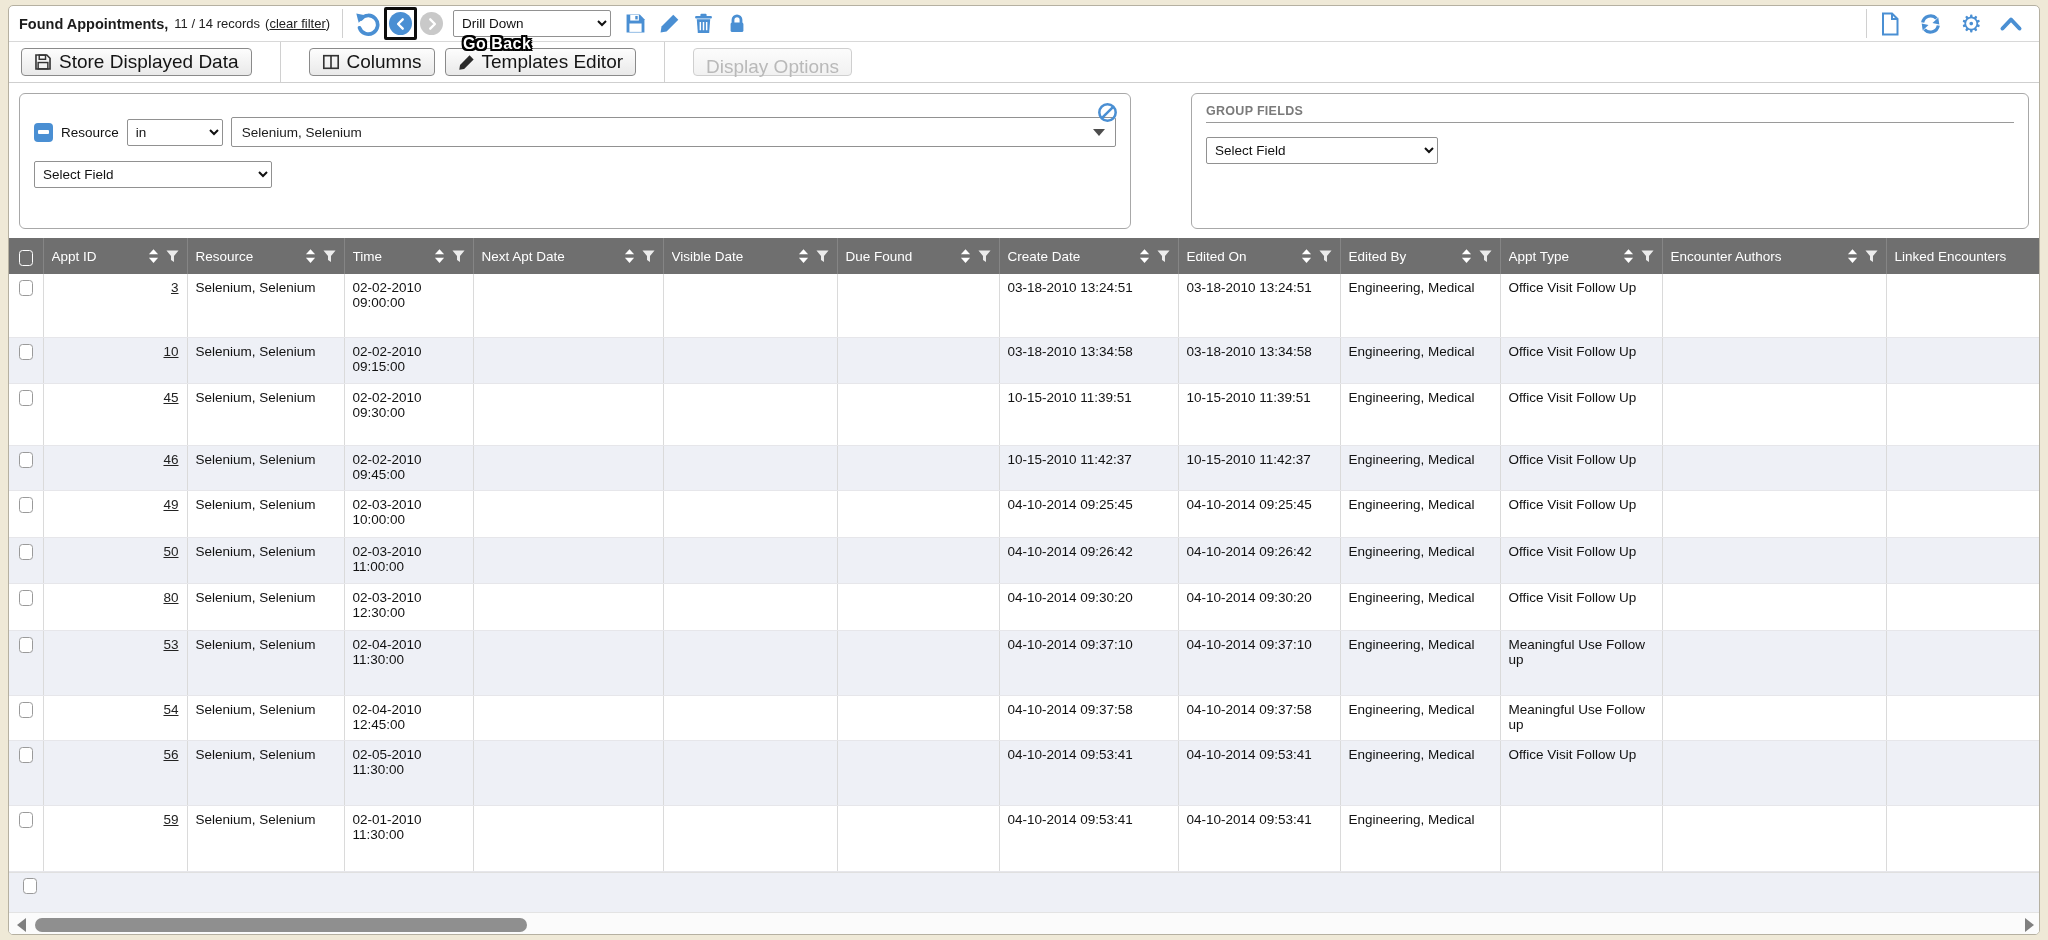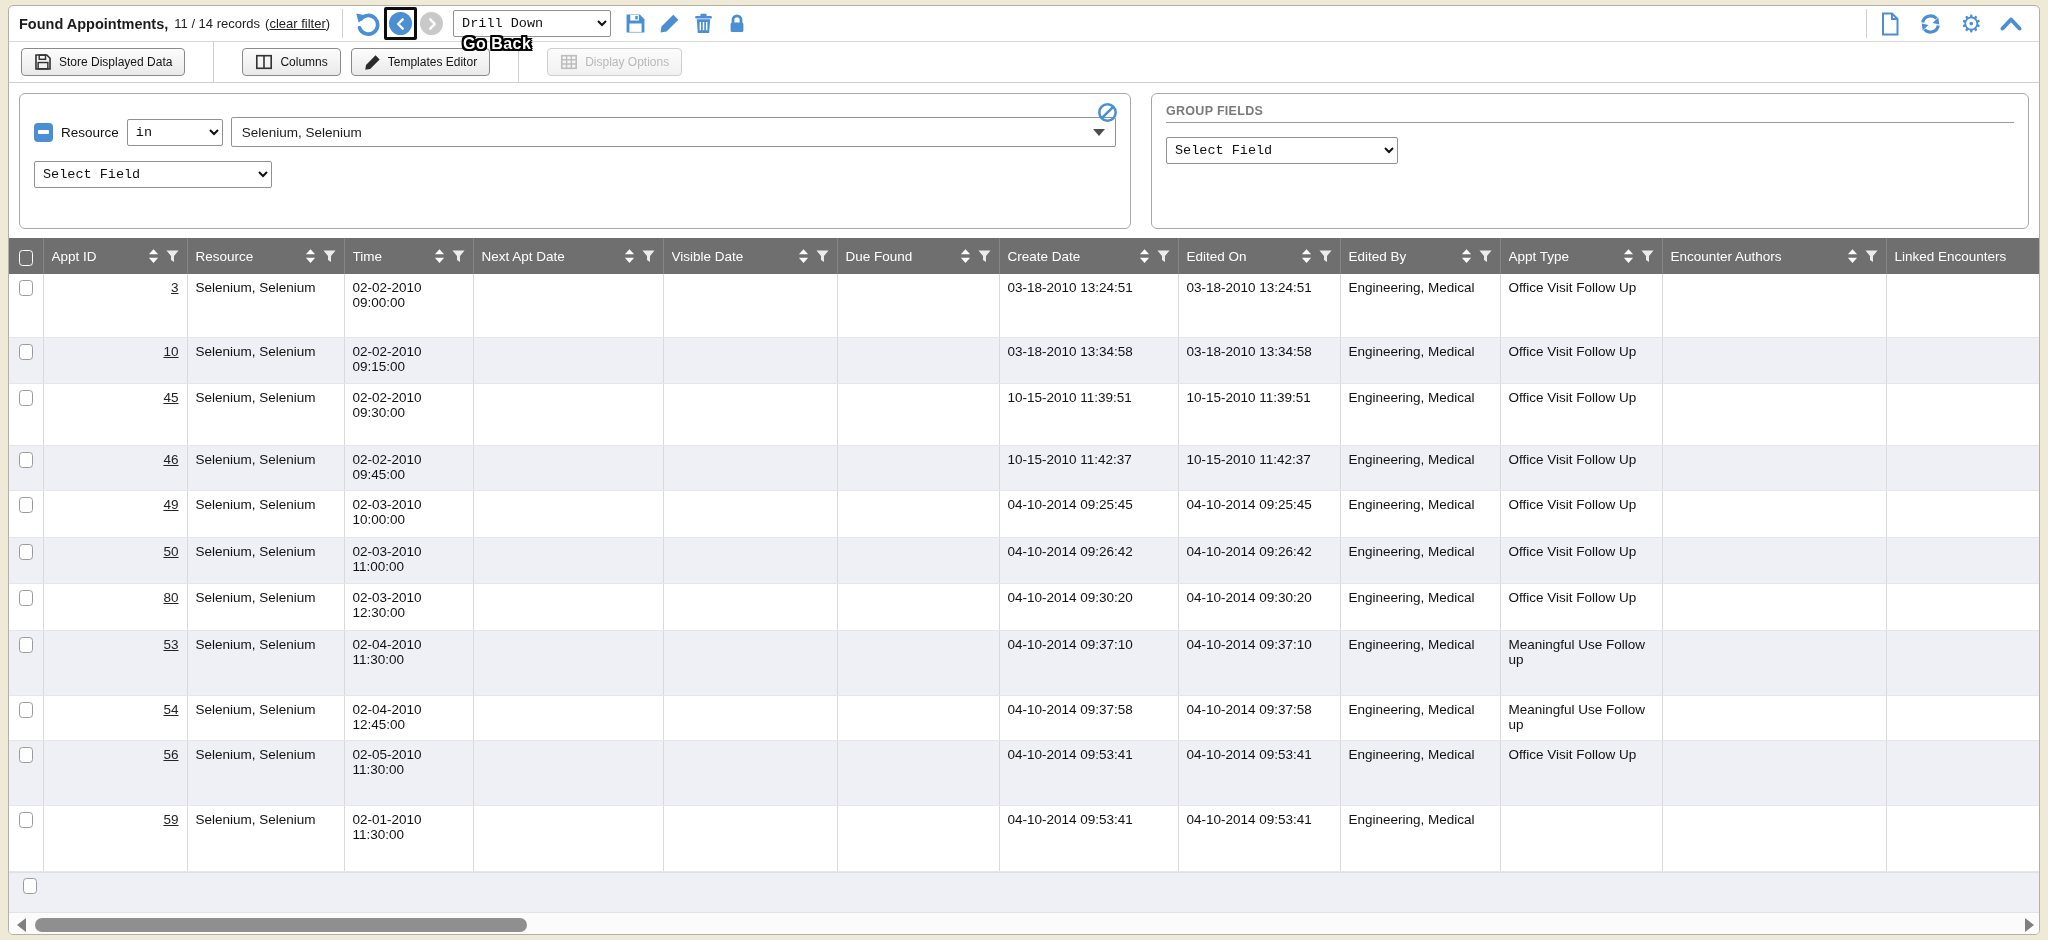--- a/index.html
+++ b/index.html
@@ -38,21 +38,21 @@
     width:23px; height:23px; border-radius:50%;
     background:#4a8fd3; display:inline-flex; align-items:center; justify-content:center;
     cursor:pointer;
   }
   .circle-btn.disabled { background:#c9c9c9; cursor:default; }
   .focus-box {
     display:inline-flex; border:3px solid #0d0d0d; border-radius:2px;
     padding:2px; margin:0 3px; background:#fff;
   }
   select {
-    font-family:Liberation Mono, monospace;
+    font-family:Liberation Sans, sans-serif;
     font-size:13.5px;
     height:27px;
     border:1px solid #919191;
     border-radius:2px;
     background:#fff;
     padding:0 4px;
     color:#111;
   }
   .mode-select { width:158px; margin:0 14px 0 10px; }
   .t1-icons { display:flex; align-items:center; gap:13px; }
@@ -72,44 +72,45 @@
     height:41px;
     display:flex;
     align-items:center;
     padding:0 12px;
     border-bottom:1px solid #cfcfcf;
     gap:10px;
   }
   .btn {
     display:inline-flex; align-items:center; gap:7px;
     height:28px; padding:0 12px;
-    font-size:12px; color:#141414;
+    font-size:19px; color:#141414;
     background:linear-gradient(#fdfdfd,#e9e9e9);
     border:1px solid #8a8a8a; border-radius:4px;
     cursor:pointer; white-space:nowrap;
   }
   .btn.disabled {
     color:#b9b9b9; border-color:#cfcfcf;
     background:linear-gradient(#fcfcfc,#f1f1f1);
     cursor:default;
+    flex-direction:column;
   }
   .trow2 .vsep { margin:0 18px; }
   
   .filters-area {
     display:flex; gap:20px;
     padding:10px 10px 9px 10px;
     height:155px;
   }
   .fpanel {
     border:1px solid #a8a8a8; border-radius:6px;
     background:#fff; height:136px; padding:10px 14px;
     position:relative;
   }
   .fpanel.filters { width:1112px; }
-  .fpanel.groups  { flex:1; }
+  .fpanel.groups  { flex:1;margin-left:40px; }
   .fpanel-title {
     font-size:12.5px; font-weight:bold; color:#7a7a7a; letter-spacing:.3px;
     border-bottom:1px solid #9a9a9a; padding-bottom:4px;
   }
   .block-icon { position:absolute; right:12px; top:8px; cursor:pointer; }
   .frow { display:flex; align-items:center; margin-top:13px; gap:8px; }
   .minus-chip {
     width:19px; height:19px; background:#4a8fd3; border-radius:4px;
     display:inline-flex; align-items:center; justify-content:center; cursor:pointer;
   }

